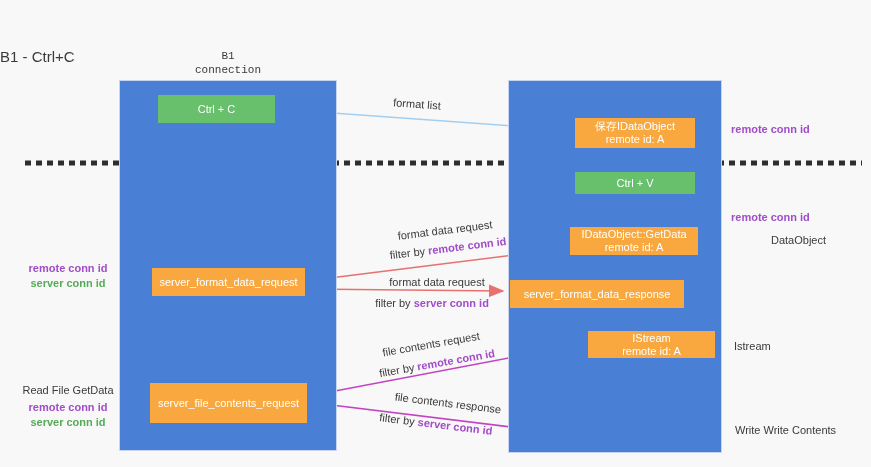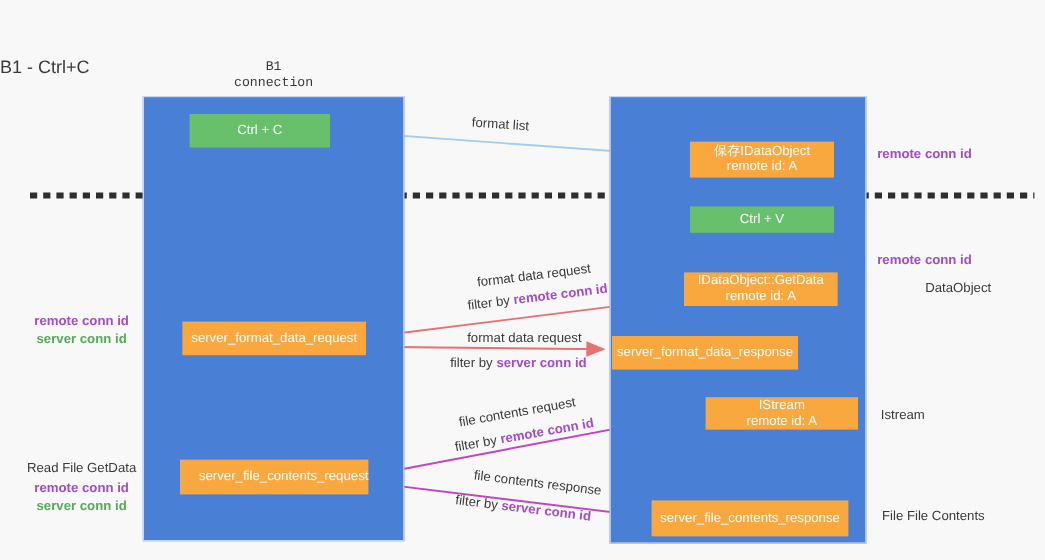--- a/index.html
+++ b/index.html
@@ -16,23 +16,23 @@
   .column.right { left:508px; top:80px; width:214px; height:373px; }
   .box { position:absolute; display:flex; flex-direction:column; align-items:center; justify-content:center;
          color:#ffffff; font-size:11px; line-height:13px; text-align:center; white-space:nowrap; }
   .green  { background:#68bf6c; }
   .orange { background:#f8a83e; }
   .b-ctrl-c  { left:158px; top:95px;  width:117px; height:28px; }
   .b-save    { left:575px; top:118px; width:120px; height:30px; }
   .b-ctrl-v  { left:575px; top:172px; width:120px; height:22px; }
   .b-getdata { left:570px; top:227px; width:128px; height:28px; }
   .b-freq    { left:152px; top:268px; width:153px; height:28px; }
-  .b-fresp   { left:510px; top:280px; width:155px; height:28px; }
+  .b-fresp   { left:510px; top:280px; width:174px; height:28px; }
   .b-istream { left:588px; top:331px; width:127px; height:27px; }
-  .b-fcreq   { left:150px; top:383px; width:157px; height:29px;align-items:flex-end; }
+  .b-fcreq   { left:150px; top:383px; width:157px; height:40px; }
   .b-fcresp  { left:543px; top:417px; width:164px; height:30px; }
   .lbl { position:absolute; font-size:11px; white-space:nowrap; color:#3a3a3a; }
   .ctr { transform:translate(-50%,-50%); }
   .purple { color:#a14cc8; font-weight:bold; }
   .greentxt { color:#55ab57; font-weight:bold; }
   .leftblock { position:absolute; left:18px; width:100px; text-align:center; font-size:11px; line-height:15px; }
   .rot-m7  { transform:translate(-50%,-50%) rotate(-7deg); }
   .rot-m10 { transform:translate(-50%,-50%) rotate(-10deg); }
   .rot-p4  { transform:translate(-50%,-50%) rotate(4deg); }
   .rot-p7  { transform:translate(-50%,-50%) rotate(7deg); }
@@ -99,43 +99,40 @@
   <div class="box orange b-fresp">
     <span>server_format_data_response</span>
   </div>
   <div class="box orange b-istream">
     <span>IStream</span>
     <span>remote id: A</span>
   </div>
   <div class="box orange b-fcreq">
     <span>server_file_contents_request</span>
   </div>
-  <div class="box orange b-fcresp">
-    <span>server_file_contents_response</span>
-  </div>
 
   <div class="lbl rot-p4" style="left:417px; top:104px;">format list</div>
 
   <div class="lbl rot-m7" style="left:445px; top:230px;">format data request</div>
   <div class="lbl rot-m7" style="left:448px; top:248px;"><span>filter by </span><span class="purple">remote conn id</span></div>
 
   <div class="lbl ctr" style="left:437px; top:282px;">format data request</div>
   <div class="lbl ctr" style="left:432px; top:303px;"><span>filter by </span><span class="purple">server conn id</span></div>
 
   <div class="lbl rot-m10" style="left:431px; top:344px;">file contents request</div>
   <div class="lbl rot-m10" style="left:437px; top:363px;"><span>filter by </span><span class="purple">remote conn id</span></div>
 
   <div class="lbl rot-p7" style="left:448px; top:403px;">file contents response</div>
   <div class="lbl rot-p7" style="left:436px; top:424px;"><span>filter by </span><span class="purple">server conn id</span></div>
 
   <div class="lbl purple" style="left:731px; top:123px;">remote conn id</div>
   <div class="lbl purple" style="left:731px; top:211px;">remote conn id</div>
   <div class="lbl" style="left:731px; top:234px;margin-left:40px;">DataObject</div>
   <div class="lbl" style="left:734px; top:340px;">Istream</div>
-  <div class="lbl" style="left:735px; top:424px;">File File Contents</div>
+  <div class="lbl" style="left:735px; top:424px;">Write Write Contents</div>
 
   <div class="leftblock" style="top:261px;">
     <div class="purple">remote conn id</div>
     <div class="greentxt">server conn id</div>
   </div>
   <div class="leftblock" style="top:383px; color:#3a3a3a;">Read File GetData</div>
   <div class="leftblock" style="top:400px;">
     <div class="purple">remote conn id</div>
     <div class="greentxt">server conn id</div>
   </div>

